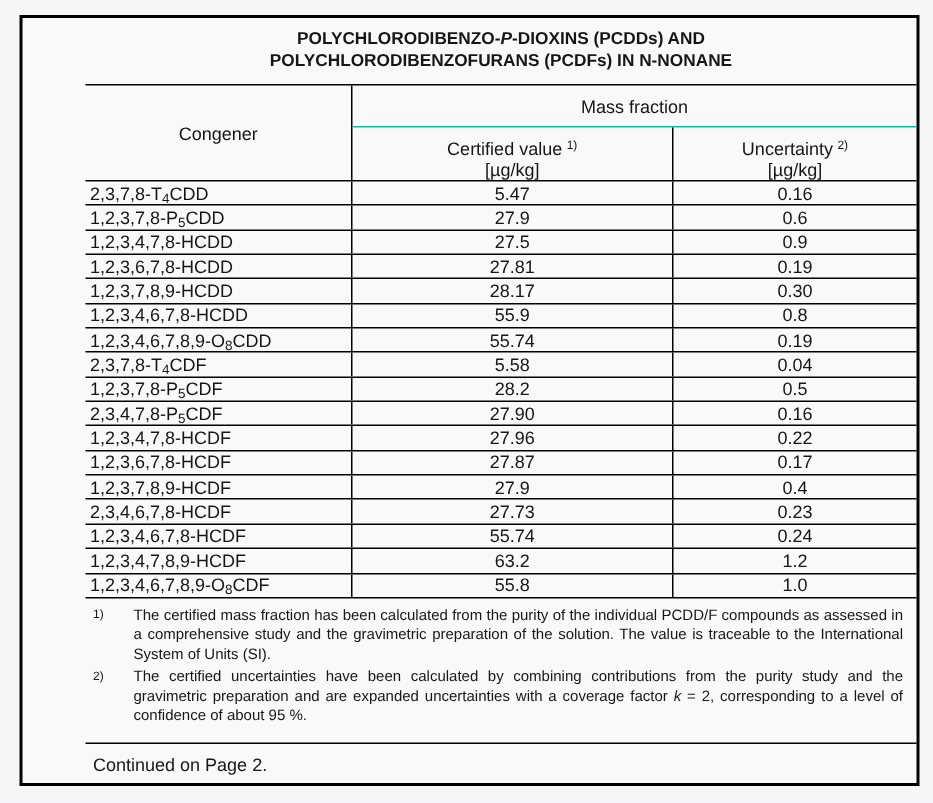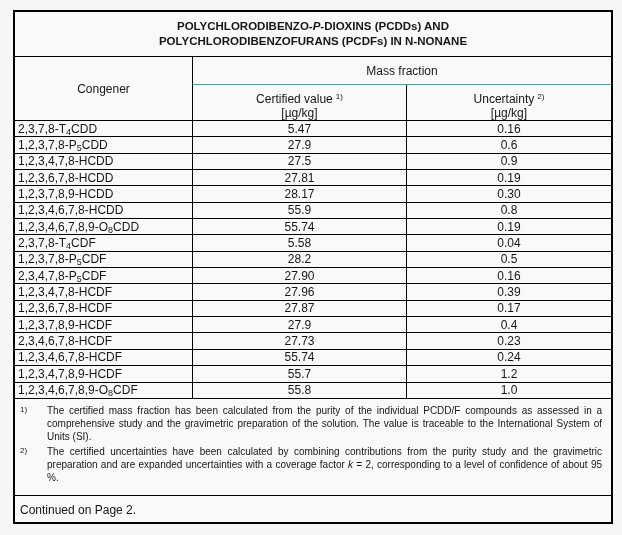--- a/index.html
+++ b/index.html
@@ -8,20 +8,21 @@
     background: #f6f6f7;
     font-family: "Liberation Sans", "DejaVu Sans", sans-serif;
     color: #161616;
   }
   .sheet {
     position: absolute;
     left: 13px; top: 10px;
     width: 600px; height: 514px;
     border: 2px solid #000;
     background: #f9f9fa;
+    padding-left: 42px;
   }
   
   .title-block {
     height: 45px;
     border-bottom: 1px solid #000;
     text-align: center;
     padding-top: 7px;
     font-weight: bold;
     font-size: 11.5px;
     line-height: 15px;
@@ -205,21 +206,21 @@
         <div class="cell val mid">27.90</div>
         <div class="cell val">0.16</div>
       </div>
     <div class="row">
         <div class="cell name">
           <span>1,2,3,4,7,8-HCDF</span>
           <span class="subscript"></span>
           <span></span>
         </div>
         <div class="cell val mid">27.96</div>
-        <div class="cell val">0.39</div>
+        <div class="cell val">0.22</div>
       </div>
     <div class="row">
         <div class="cell name">
           <span>1,2,3,6,7,8-HCDF</span>
           <span class="subscript"></span>
           <span></span>
         </div>
         <div class="cell val mid">27.87</div>
         <div class="cell val">0.17</div>
       </div>
@@ -249,21 +250,21 @@
         </div>
         <div class="cell val mid">55.74</div>
         <div class="cell val">0.24</div>
       </div>
     <div class="row">
         <div class="cell name">
           <span>1,2,3,4,7,8,9-HCDF</span>
           <span class="subscript"></span>
           <span></span>
         </div>
-        <div class="cell val mid">55.7</div>
+        <div class="cell val mid">63.2</div>
         <div class="cell val">1.2</div>
       </div>
     <div class="row">
         <div class="cell name">
           <span>1,2,3,4,6,7,8,9-O</span>
           <span class="subscript">8</span>
           <span>CDF</span>
         </div>
         <div class="cell val mid">55.8</div>
         <div class="cell val">1.0</div>

